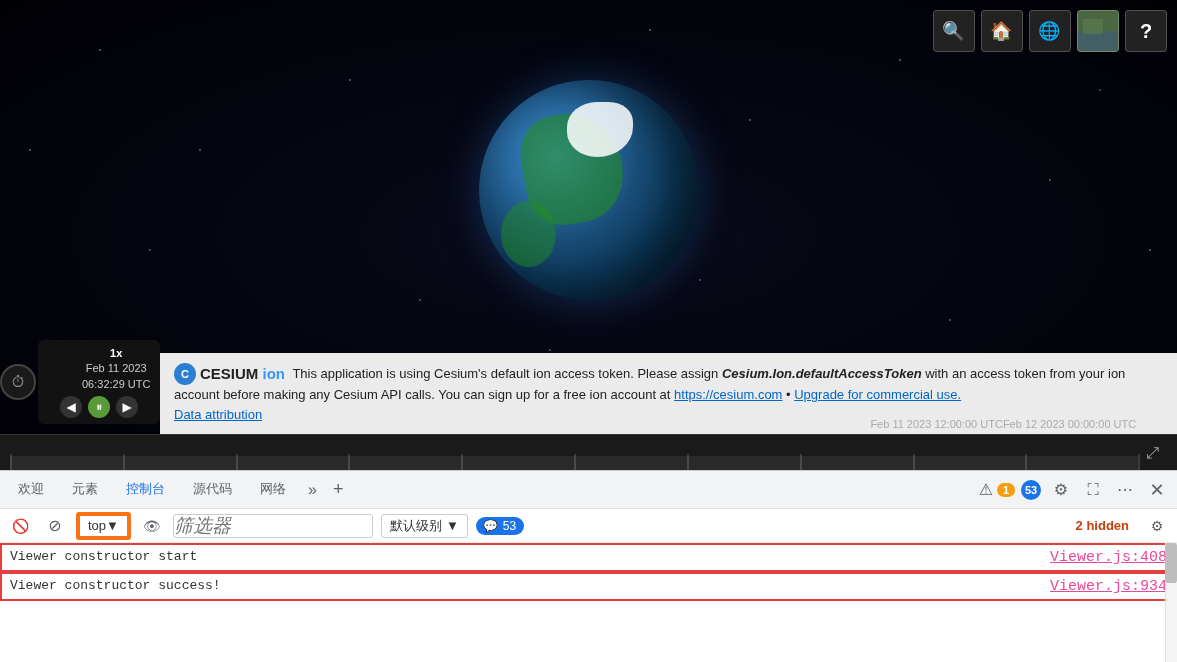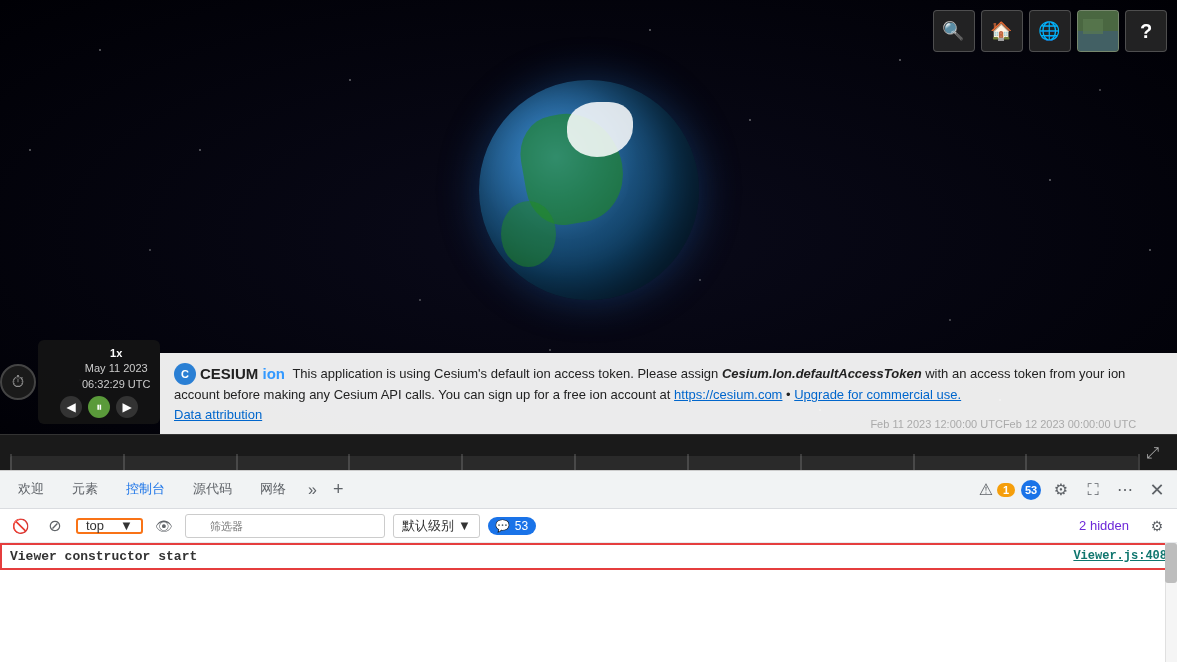--- a/index.html
+++ b/index.html
@@ -370,40 +370,41 @@
       align-items: center;
       justify-content: center;
       border-radius: 3px;
       cursor: pointer;
       color: #5f6368;
       font-size: 14px;
     }
     .ct-dropdown {
       display: flex;
       align-items: center;
-      gap: 16px;
+      gap: 0;
       padding: 2px 8px;
-      border: 2px solid #f97316;
+      border: 4px solid #f97316;
       border-radius: 3px;
       font-size: 13px;
       color: #333;
       cursor: pointer;
       background: #fff;
-      height: 16px;
+      height: 28px;
     }
     .ct-filter {
       flex: 1;
       max-width: 200px;
       height: 24px;
       border: 1px solid #ccc;
       border-radius: 3px;
-      padding: 0 24px;
-      font-size: 11px;
+      padding: 0 0;
+      font-size: 19px;
       color: #999;
       outline: none;
+      font-style: italic;
     }
     .ct-level-btn {
       display: flex;
       align-items: center;
       gap: 4px;
       padding: 2px 8px;
       border: 1px solid #ccc;
       border-radius: 3px;
       font-size: 13px;
       color: #333;
@@ -416,22 +417,23 @@
       gap: 4px;
       background: #1a73e8;
       color: #fff;
       border-radius: 10px;
       padding: 2px 8px;
       font-size: 12px;
     }
     .hidden-count {
       margin-left: auto;
       font-size: 13px;
-      color: #6d28d9;
+      color: #c2410c;
       padding-right: 8px;
+      font-weight: bold;
     }
     .ct-settings-btn {
       width: 24px;
       height: 24px;
       display: flex;
       align-items: center;
       justify-content: center;
       color: #5f6368;
       cursor: pointer;
       font-size: 14px;
@@ -449,32 +451,31 @@
       align-items: flex-start;
       padding: 4px 8px;
       border-bottom: 1px solid #f0f0f0;
       font-family: 'Courier New', monospace;
       font-size: 13px;
       min-height: 26px;
     }
     .console-row.error-highlight {
       border: 2px solid #e53e3e;
       background: #fff;
-      font-weight: bold;
     }
     .console-row-text {
       flex: 1;
       color: #333;
       white-space: pre;
     }
     .console-row-link {
-      color: #0f766e;
+      color: #ec4899;
       text-decoration: underline;
       cursor: pointer;
-      font-size: 12px;
+      font-size: 15px;
       white-space: nowrap;
     }
     .scrollbar-area {
       position: absolute;
       right: 0;
       top: 0;
       bottom: 0;
       width: 12px;
       background: #f5f5f5;
       border-left: 1px solid #e0e0e0;
@@ -510,21 +511,21 @@
       </svg>
     </div>
     <div class="top-btn" style="font-weight:bold; font-size:20px;">?</div>
   </div>
 
   <div class="time-widget">
     <div class="clock-circle">⏱</div>
     <div class="time-controls">
       <div class="time-info">
         <span class="speed">1x</span><br>
-        <span>May 11 2023</span><br>
+        <span>Feb 11 2023</span><br>
         <span>06:32:29 UTC</span>
       </div>
       <div class="playback-controls">
         <button class="pb-btn">◀</button>
         <button class="pb-btn active">⏸</button>
         <button class="pb-btn">▶</button>
       </div>
     </div>
   </div>
 
@@ -617,18 +618,22 @@
     </div>
     <div class="hidden-count">2 hidden</div>
     <div class="ct-settings-btn">⚙</div>
   </div>
 
   <div class="console-content">
     <div class="console-row error-highlight">
       <div class="console-row-text">Viewer constructor start</div>
       <a class="console-row-link">Viewer.js:408</a>
     </div>
+    <div class="console-row error-highlight">
+      <div class="console-row-text">Viewer constructor success!</div>
+      <a class="console-row-link">Viewer.js:934</a>
+    </div>
     <div class="scrollbar-area">
       <div class="scrollbar-thumb"></div>
     </div>
   </div>
 
 </div>
 
 </body></html>

